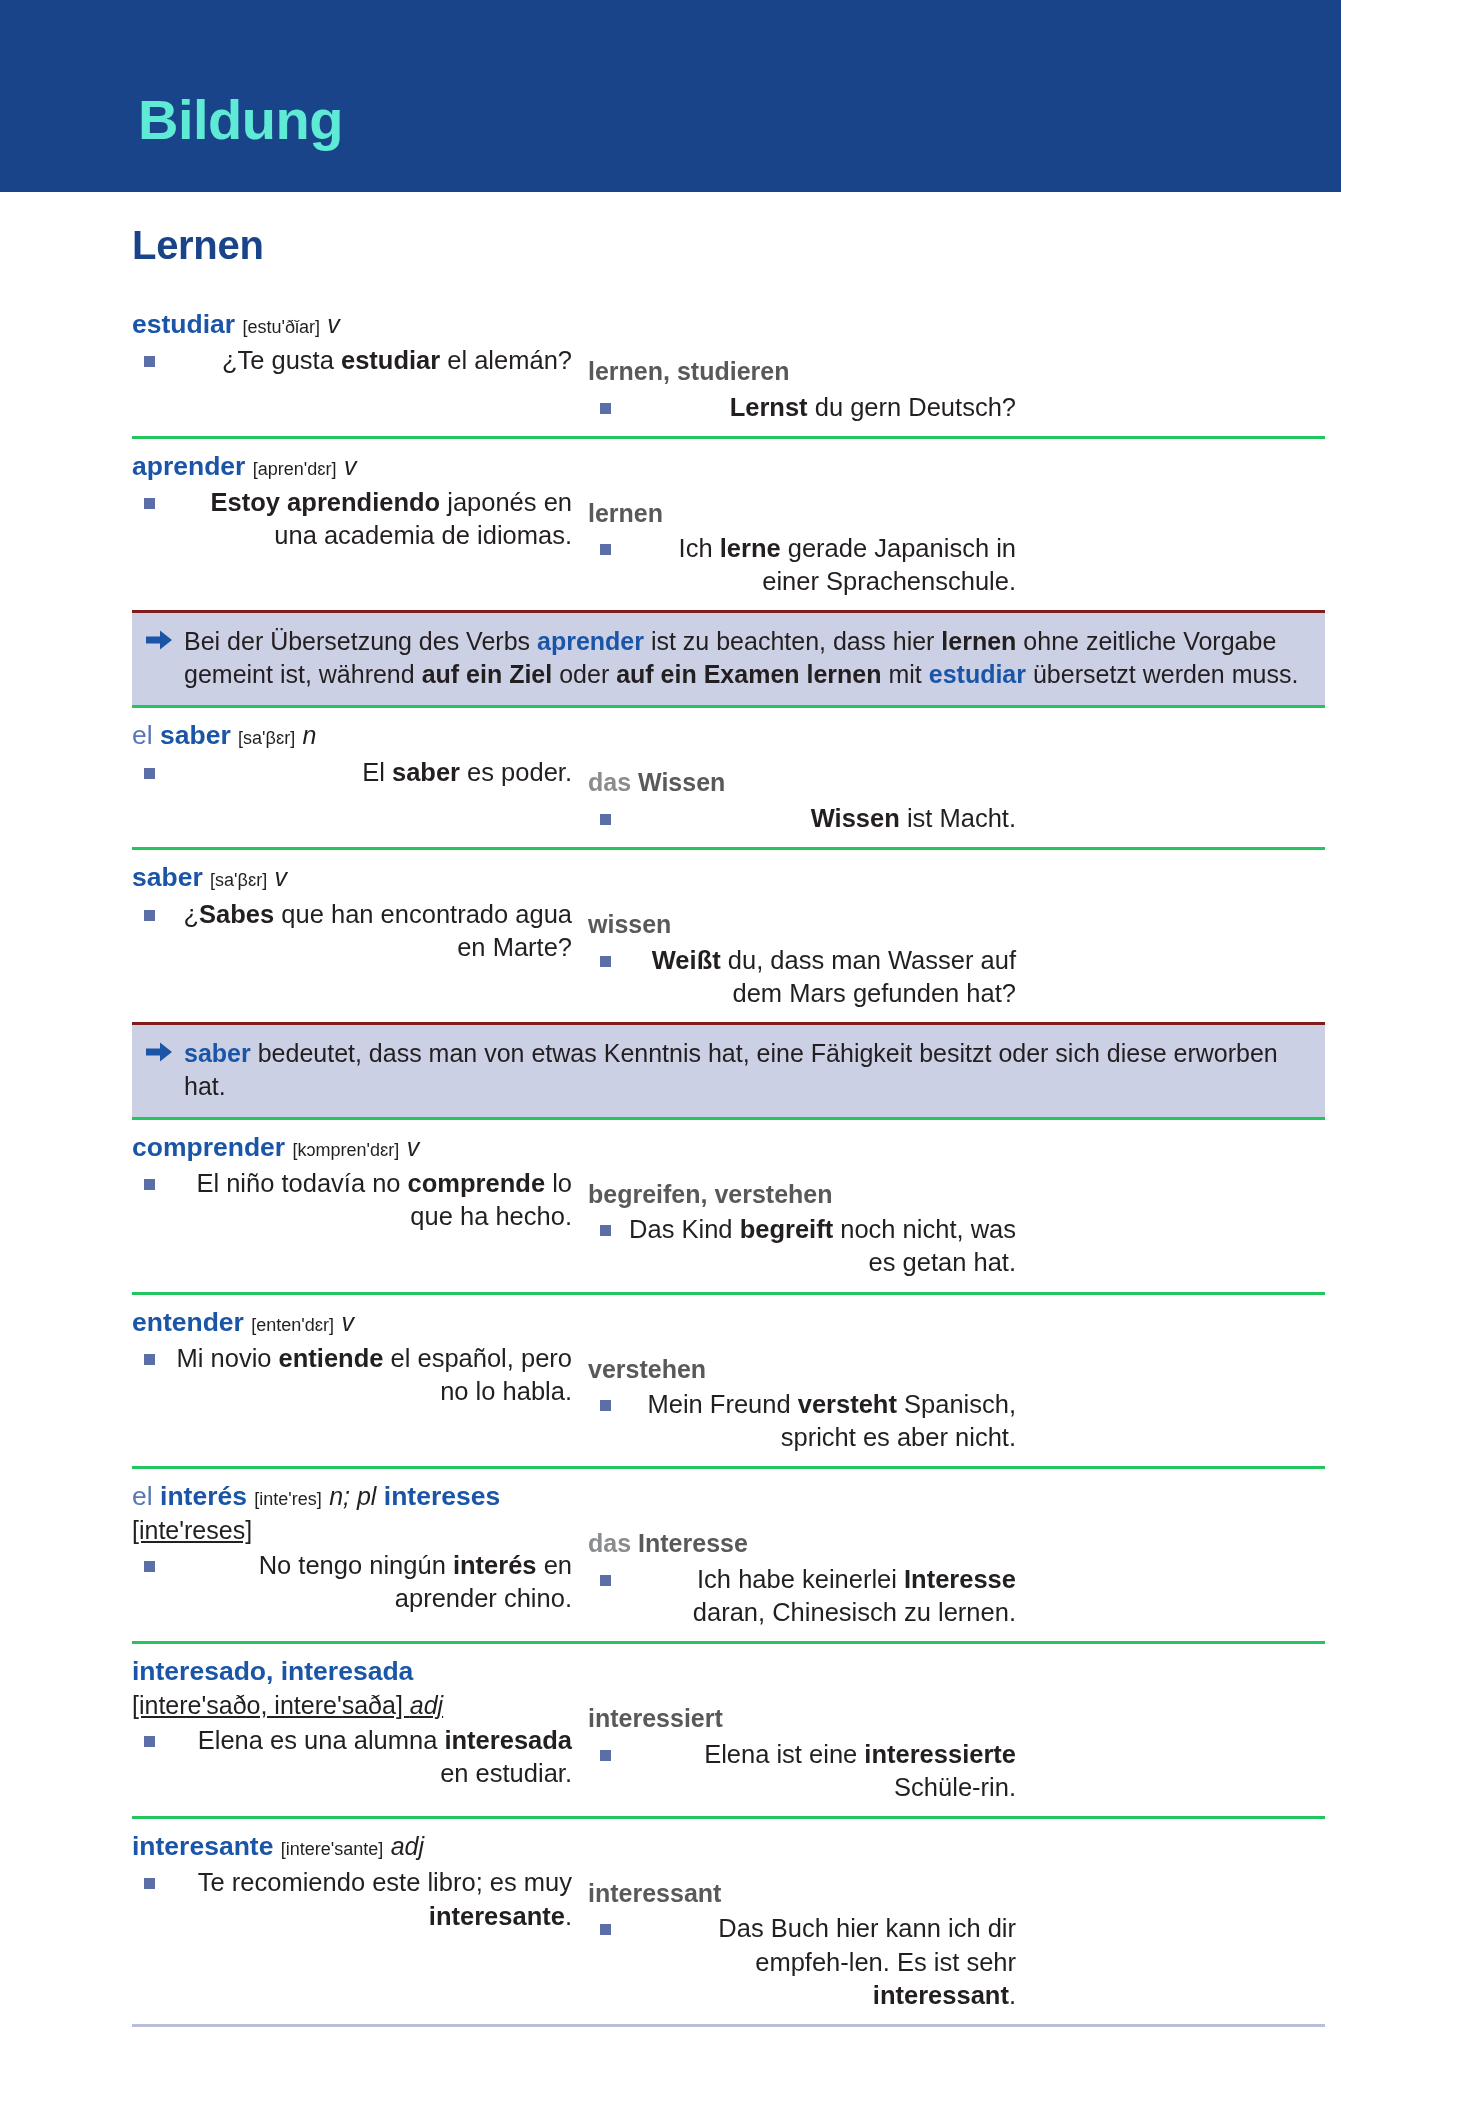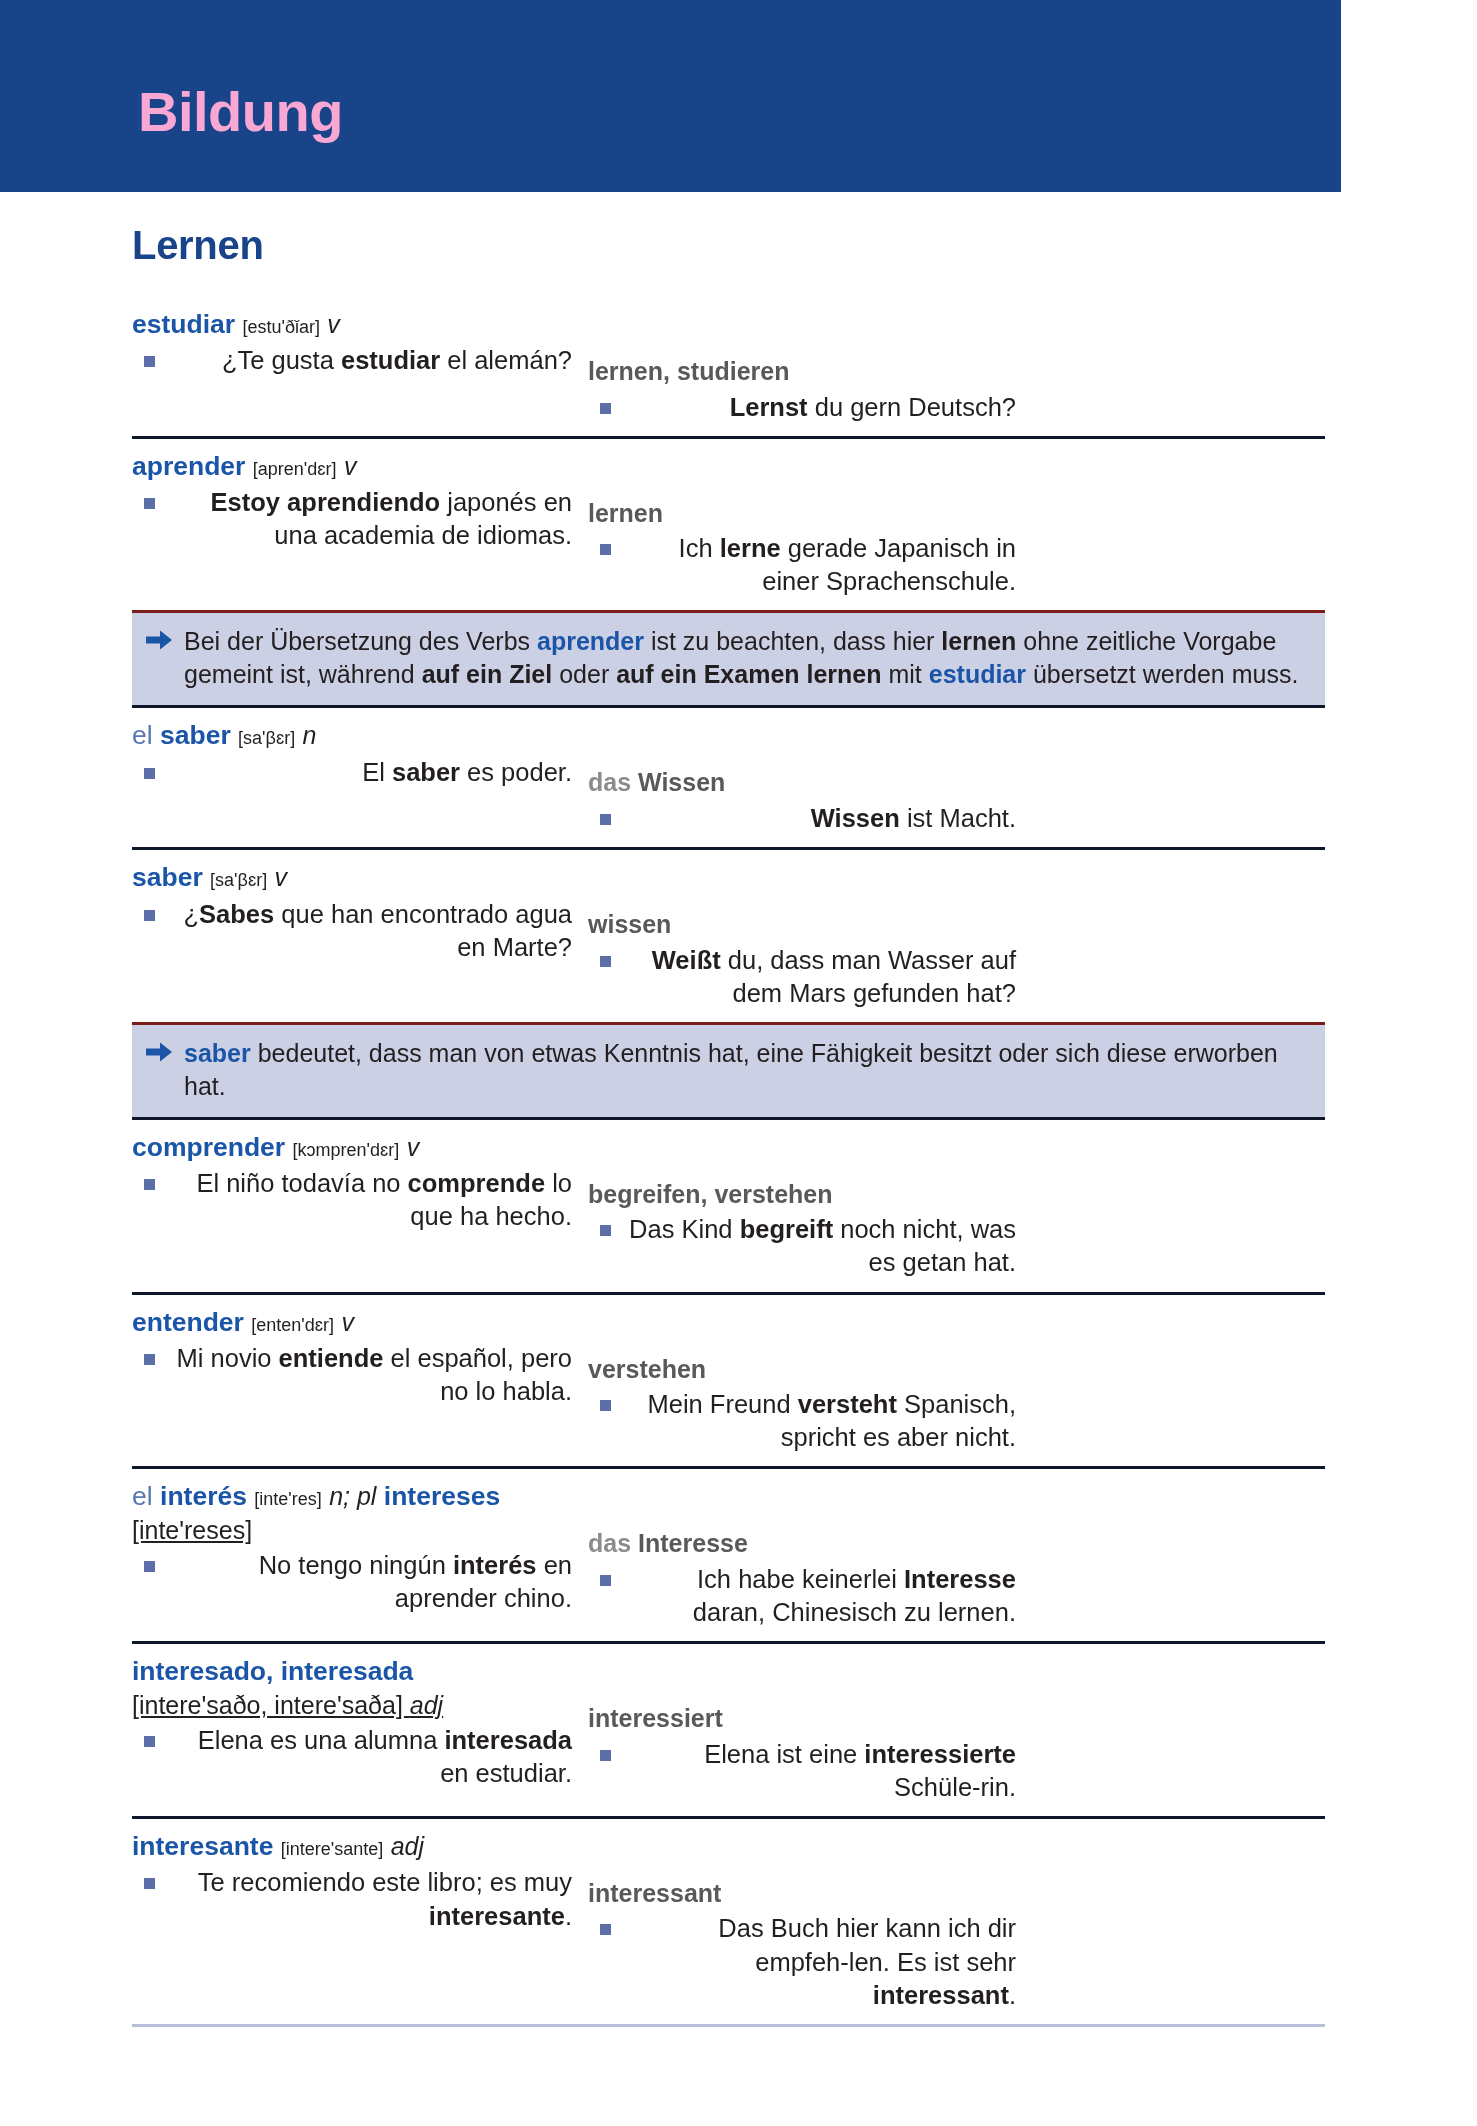--- a/index.html
+++ b/index.html
@@ -22,24 +22,24 @@
     position: absolute;
     left: 0;
     top: 0;
     width: 1341px;
     height: 192px;
     background: #1a4489;
   }
   .banner-title {
     position: absolute;
     left: 138px;
-    top: 84px;
+    top: 92px;
     font-size: 56px;
     font-weight: bold;
-    color: #f9a8d4;
+    color: #5eead4;
     letter-spacing: -0.5px;
     line-height: 1;
   }
 
   
   .page {
     position: absolute;
     left: 0;
     top: 180px;
     width: 1457px;
@@ -60,21 +60,21 @@
     padding: 0 0 0 0;
     list-style: none;
   }
 
   
   .entry {
     position: relative;
     display: flex;
     padding: 10px 0 12px 0;
     margin: 0 132px 0 132px;
-    border-top: 3px solid #0f172a;
+    border-top: 3px solid #22c55e;
   }
   .entry.first {
     border-top: none;
     padding-top: 2px;
   }
   .entry .col {
     box-sizing: border-box;
   }
   .entry .col-es {
     width: 452px;

